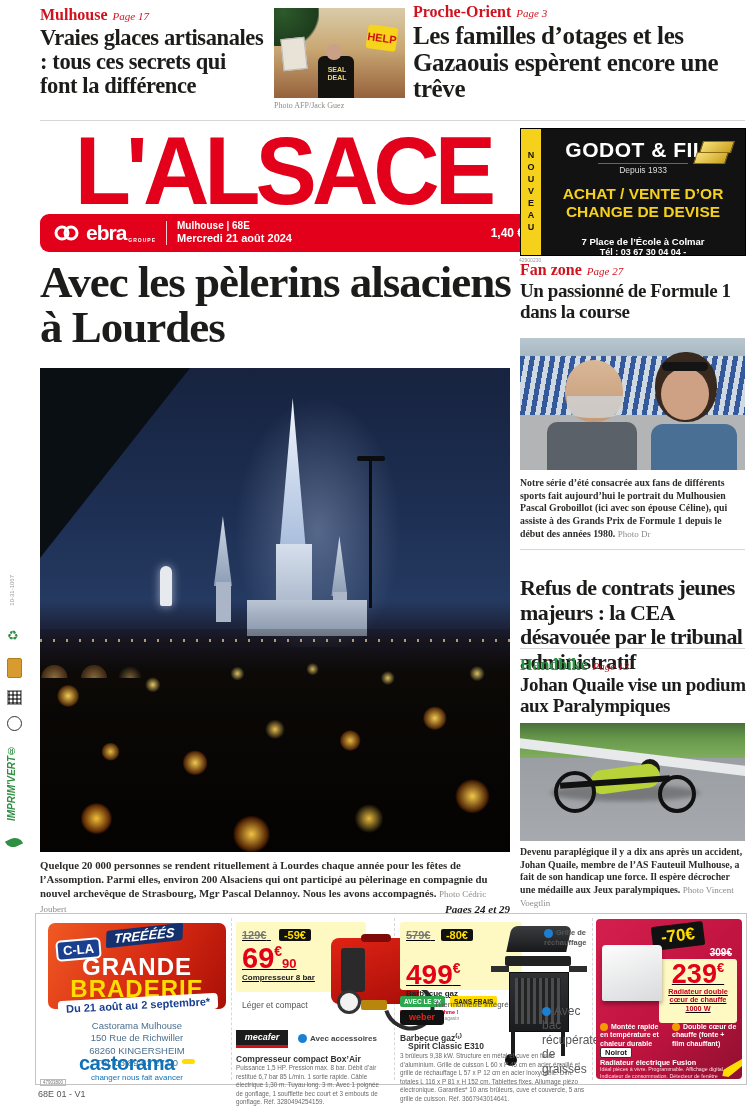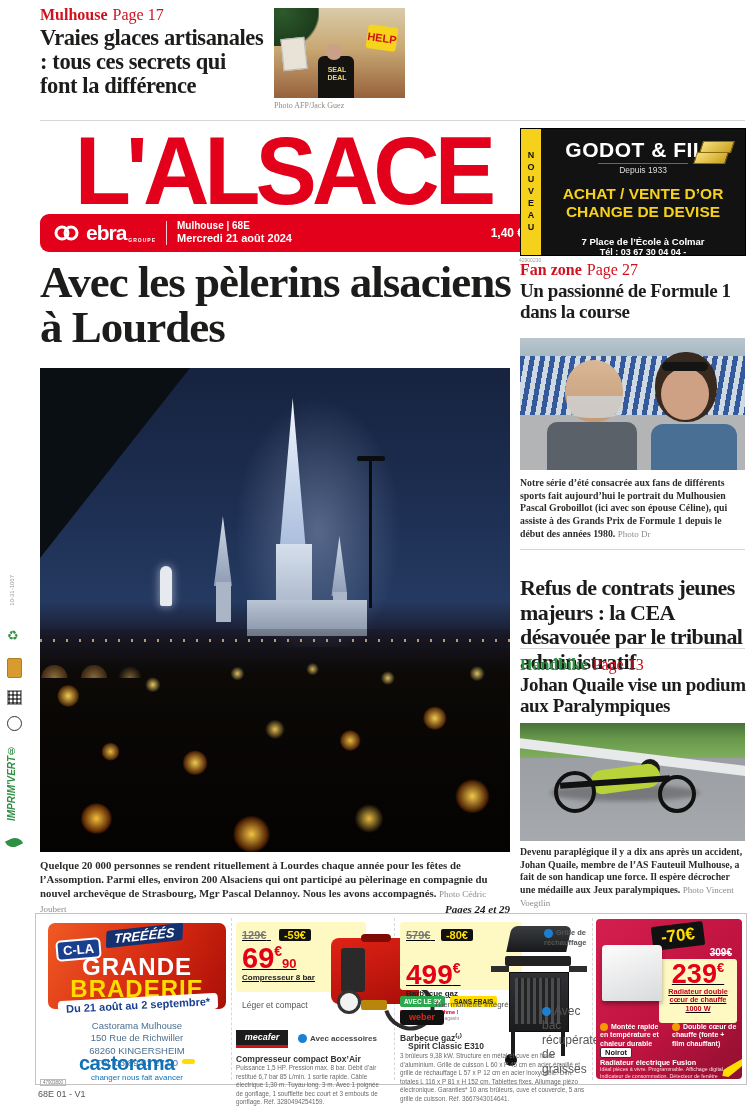--- a/index.html
+++ b/index.html
@@ -3,21 +3,21 @@
 <meta charset="utf-8">
 <style>
   html,body{margin:0;padding:0;background:#888;}
   #page{position:relative;width:750px;height:1107px;background:#fff;margin:0 auto;
         font-family:"Liberation Serif",serif;overflow:hidden;}
   .abs{position:absolute;}
   .hr{position:absolute;height:1px;background:#d6d6d6;}
 
   
   .kicker{font-weight:bold;font-size:16px;}
-  .kicker .pg{font-weight:normal;font-size:16px;color:#d0121f;margin-left:5px;}
+  .kicker .pg{font-style:italic;font-weight:normal;font-size:11px;color:#d0121f;margin-left:5px;}
   .k-red{color:#d0121f;} .k-navy{color:#2e5a78;} .k-green{color:#2f9043;}
   .hl{font-weight:bold;color:#1c1c1b;letter-spacing:-0.4px;}
   .caption{font-weight:bold;color:#2e2c2a;font-size:10px;line-height:1.3;}
   .credit{color:#8f8c88;font-weight:normal;font-size:9px;}
 
   
   .vtext{writing-mode:vertical-rl;transform:rotate(180deg);}
 
   
   .mast{font-family:"Liberation Sans",sans-serif;font-weight:900;color:#e2001a;
@@ -105,20 +105,26 @@
   <div class="photo ph-protest" style="left:274px;top:8px;width:131px;height:90px;">
     <div class="abs" style="left:0;top:0;width:45px;height:38px;background:radial-gradient(circle at 20% 10%,#2d5a2b,#1d3c1c 70%,transparent 75%);"></div>
     <div class="abs" style="right:8px;top:18px;width:30px;height:24px;background:#f6d41c;border-radius:3px;transform:rotate(8deg);color:#d01212;font-weight:900;font-size:11px;text-align:center;line-height:24px;font-family:'Liberation Sans',sans-serif;">HELP</div>
     <div class="abs" style="left:44px;top:48px;width:36px;height:42px;background:#151310;border-radius:6px 6px 0 0;"></div>
     <div class="abs" style="left:50px;top:58px;color:#e8d87a;font-weight:bold;font-size:7px;line-height:1.1;font-family:'Liberation Sans',sans-serif;width:26px;text-align:center;">SEAL DEAL</div>
     <div class="abs" style="left:52px;top:36px;width:16px;height:16px;border-radius:50%;background:#caa187;"></div>
     <div class="abs" style="left:8px;top:30px;width:22px;height:30px;background:#e9e2d6;border:1px solid #bbb;transform:rotate(-6deg);"></div>
   </div>
   <div class="abs credit" style="left:274px;top:101px;font-size:8px;">Photo AFP/Jack Guez</div>
 
+  <div class="abs" style="left:413px;top:3px;width:332px;">
+    <div class="kicker k-red">
+      <span>Proche-Orient</span><span class="pg">Page 3</span>
+    </div>
+    <div class="hl" style="font-size:25px;line-height:1.06;margin-top:2px;">Les familles d’otages et les Gazaouis espèrent encore une trêve</div>
+  </div>
 
   <div class="hr" style="left:40px;top:120px;width:705px;"></div>
 
   <div class="abs mast" style="left:48px;top:128px;width:470px;text-align:center;">L'ALSACE</div>
 
   <div class="abs band" style="left:40px;top:214px;width:470px;height:38px;padding:0 14px;">
     <span style="margin-right:6px;display:inline-flex;">
       <svg width="26" height="16" viewBox="0 0 26 16">
           <circle cx="8" cy="8" r="6" fill="none" stroke="#fff" stroke-width="3"></circle>
           <circle cx="17" cy="8" r="6" fill="none" stroke="#fff" stroke-width="3"></circle>

